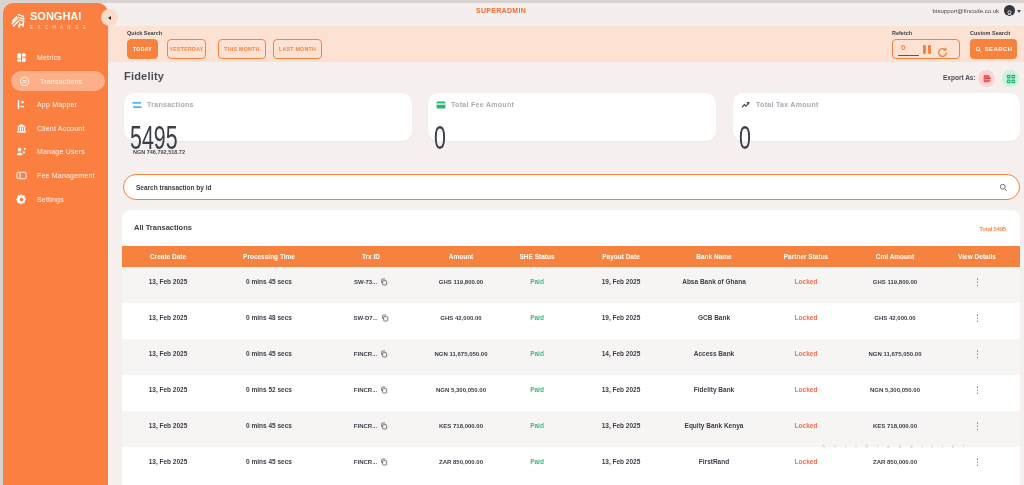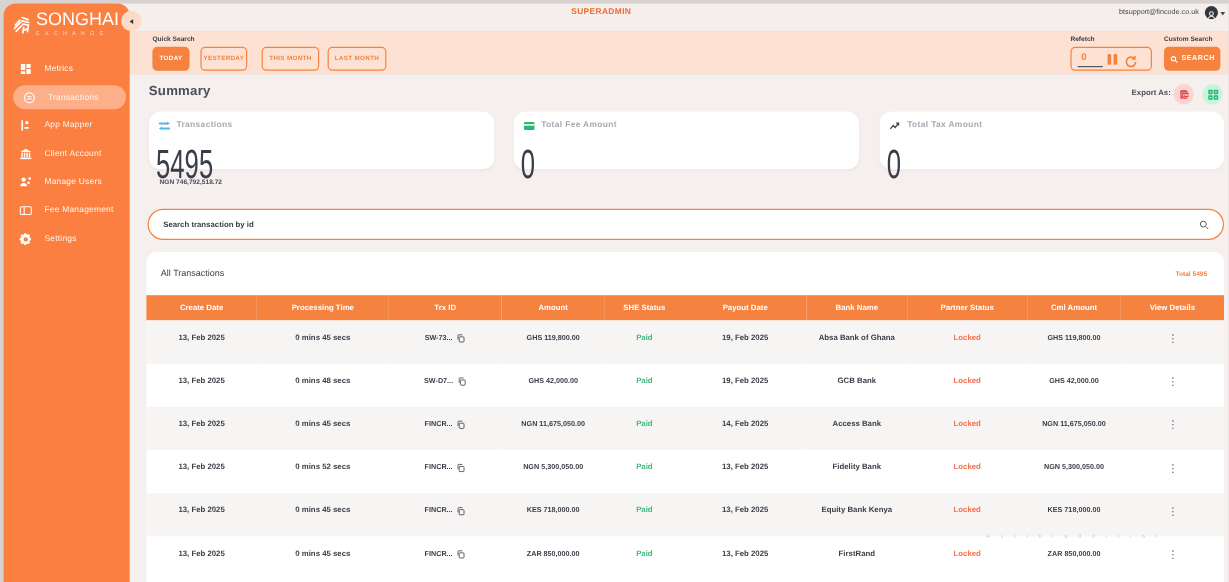--- a/index.html
+++ b/index.html
@@ -5,21 +5,21 @@
 * { margin:0; padding:0; box-sizing:border-box; }
 html,body { width:1024px; height:485px; overflow:hidden; }
 body { font-family:"Liberation Sans", sans-serif; background:#d8d3d1; }
 #app { position:relative; width:1024px; height:485px; }
 
 
 .sidebar { position:absolute; left:3px; top:3px; width:105px; height:482px;
   background:#fa7f40; border-radius:10px 10px 0 0; z-index:5; }
 .logo { position:absolute; left:6px; top:8px; display:flex; align-items:center; }
 .logo-txt { margin-left:3px; }
-.logo-name { color:#fff; font-weight:normal; font-size:15px; letter-spacing:0px; line-height:11px; }
+.logo-name { color:#fff; font-weight:bold; font-size:11px; letter-spacing:0px; line-height:11px; }
 .logo-sub { color:#ffd9c0; font-size:4.5px; letter-spacing:1.6px; margin-top:2.5px; }
 .collapse-btn { position:absolute; left:101px; top:9px; width:17px; height:17px; border-radius:50%;
   background:#fcdcc9; z-index:20; display:flex; align-items:center; justify-content:center; }
 .collapse-btn span { color:#222; font-size:6px; line-height:1; }
 .mi { position:absolute; left:0; width:105px; height:20px; display:flex; align-items:center; color:#fff7ef; }
 .mi svg { position:absolute; left:13px; width:11px; height:11px; }
 .mi span { position:absolute; left:34px; font-size:7px; letter-spacing:0.2px; }
 .mi.active { background:rgba(255,255,255,0.38); border-radius:10px; left:8px; width:94px; }
 .mi.active svg { left:8px; }
 .mi.active span { left:29px; }
@@ -56,21 +56,21 @@
 .card .clabel { position:absolute; top:8px; font-size:7px; font-weight:bold; color:#a6aab2; letter-spacing:0.3px; }
 .card .cicon { position:absolute; left:8px; top:7px; } .card .cicon svg { display:block; }
 .card .cnum { position:absolute; left:6px; top:25px; font-size:34px; color:#3a3e48; transform:scaleX(0.63); transform-origin:left top; }
 .card .csub { position:absolute; left:9px; top:56px; font-size:5.5px; font-weight:bold; color:#4a4e55; }
 
 .searchbar { position:absolute; left:123px; top:174px; width:897px; height:26px; background:#fff; border:1.5px solid #f5823e; border-radius:13px; }
 .searchbar .ph { position:absolute; left:12px; top:9px; font-size:6.5px; font-weight:bold; color:#3c4046; }
 .searchbar svg { position:absolute; right:11px; top:8px; }
 
 .tablecard { position:absolute; left:122px; top:210px; width:898px; height:275px; background:#fff; border-radius:8px 8px 0 0; }
-.at-label { position:absolute; left:12px; top:13px; font-size:7.5px; font-weight:normal; color:#3c4046; }
+.at-label { position:absolute; left:12px; top:13px; font-size:7.5px; font-weight:bold; color:#3c4046; }
 .total-label { position:absolute; right:14px; top:16px; font-size:5.5px; font-weight:bold; color:#f5823e; }
 
 table { border-collapse:collapse; position:absolute; left:0; top:35.5px; width:898px; table-layout:fixed; }
 th { background:#f5823e; color:#fff; font-size:6.5px; font-weight:bold; height:21px; text-align:center; }
 td { font-size:6.5px; text-align:center; height:36px; padding-bottom:6px; color:#3a3e48; font-weight:bold; }
 tr.odd td { background:#f7f5f4; }
 td.paid { color:#3eba7e; }
 td.locked { color:#f2714f; }
 td.amount, td.cml { font-size:6px; }
 .trx { display:inline-flex; align-items:center; gap:3px; font-size:6px; }
@@ -106,21 +106,21 @@
           <path d="M19 1.5v5.2h-5.2" fill="none"></path>
         </svg></div>
   </div>
   <div class="cs-label">Custom Search</div>
   <div class="search-btn"><svg width="7" height="7" viewBox="0 0 24 24" fill="none" stroke="#fff" stroke-width="3" style="margin-right:3px;">
         <circle cx="10" cy="10" r="6"></circle>
         <path d="M15 15l6 6"></path>
       </svg>SEARCH</div>
 
   <div class="content"></div>
-  <div class="summary-h">Summary</div>
+  <div class="summary-h">Fidelity</div>
   <div class="export-as">Export As:</div>
   <div class="exp-red">
       <svg width="10" height="10" viewBox="0 0 24 24">
         <rect x="4" y="3" width="14" height="17" rx="2" fill="#e23b3b"></rect>
         <rect x="7" y="7" width="14" height="10" rx="1.5" fill="#e23b3b" stroke="#fbd3d3" stroke-width="1.2"></rect>
         <text x="9" y="15" font-size="6" fill="#fff" font-weight="bold">PDF</text>
       </svg>
     </div>
   <div class="exp-green">
       <svg width="10" height="10" viewBox="0 0 24 24">

